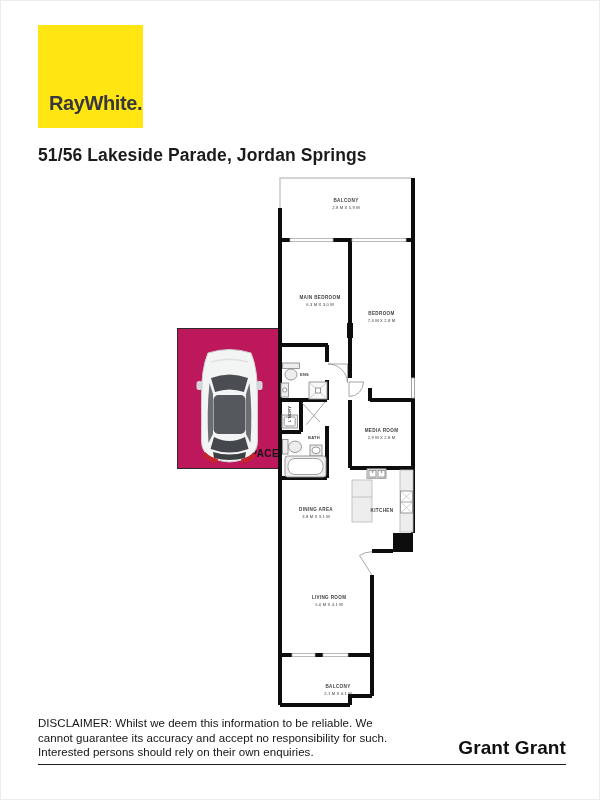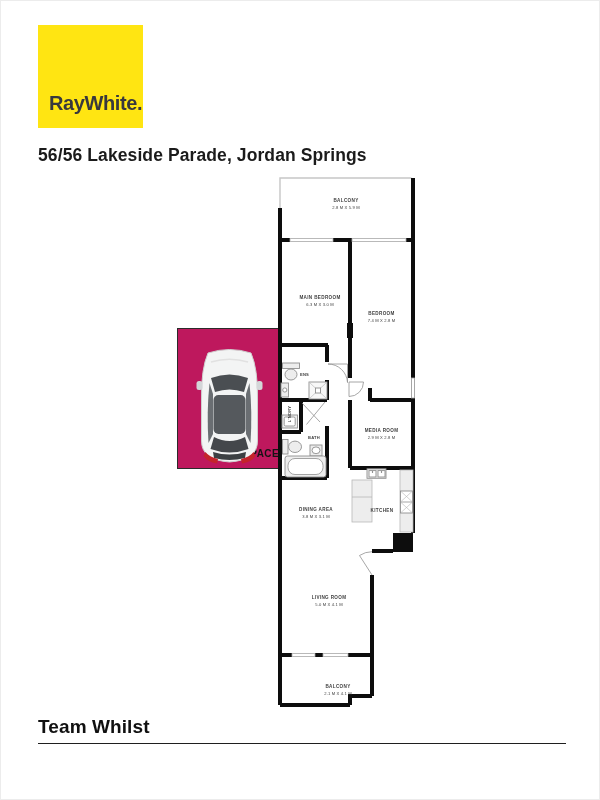--- a/index.html
+++ b/index.html
@@ -45,21 +45,21 @@
   .footer-rule{border:0;border-top:1.5px solid #1f1f1f;margin:4px 0 0 0;}
 </style>
 </head>
 <body>
 
 <div class="page">
 
   <div class="logo">
     <span class="logo-text">RayWhite.</span>
   </div>
-  <div class="page-title">56/56 Lakeside Parade, Jordan Springs</div>
+  <div class="page-title">51/56 Lakeside Parade, Jordan Springs</div>
 
   <div class="carspace">
     <svg width="103" height="140" viewBox="0 0 103 140">
 
       <path d="M30,16 Q51.5,9 73,16 Q80,32 79.5,62 L79.5,104 Q79.5,123 51.5,125 Q23.5,123 23.5,104 L23.5,62 Q23,32 30,16 Z" fill="#f3f4f4" stroke="#cfcfcf" stroke-width="1"></path>
       <path d="M33,25 Q51.5,19.5 70,25" fill="none" stroke="#e1e1e1" stroke-width="1.4"></path>
 
       <rect x="18.5" y="44" width="6" height="9" rx="2.5" fill="#d3d6d8"></rect>
       <rect x="78.5" y="44" width="6" height="9" rx="2.5" fill="#d3d6d8"></rect>
 
@@ -202,18 +202,23 @@
       <text class="rm" x="59" y="428.5">LIVING ROOM</text>
       <text class="dm" x="59" y="435.5">5.0 M X 4.1 M</text>
 
       <text class="rm" x="68" y="517.5">BALCONY</text>
       <text class="dm" x="68" y="524.5">2.1 M X 4.1 M</text>
     </g>
   </svg>
 
   <div class="footer">
     <div class="footer-row">
-      <div class="team">Team Whilst</div>
+      <div class="disclaimer">
+        <div>DISCLAIMER: Whilst we deem this information to be reliable. We</div>
+        <div>cannot guarantee its accuracy and accept no responsibility for such.</div>
+        <div>Interested persons should rely on their own enquiries.</div>
+      </div>
+      <div class="team">Grant Grant</div>
     </div>
     <hr class="footer-rule">
   </div>
 
 </div>
 
 </body></html>

